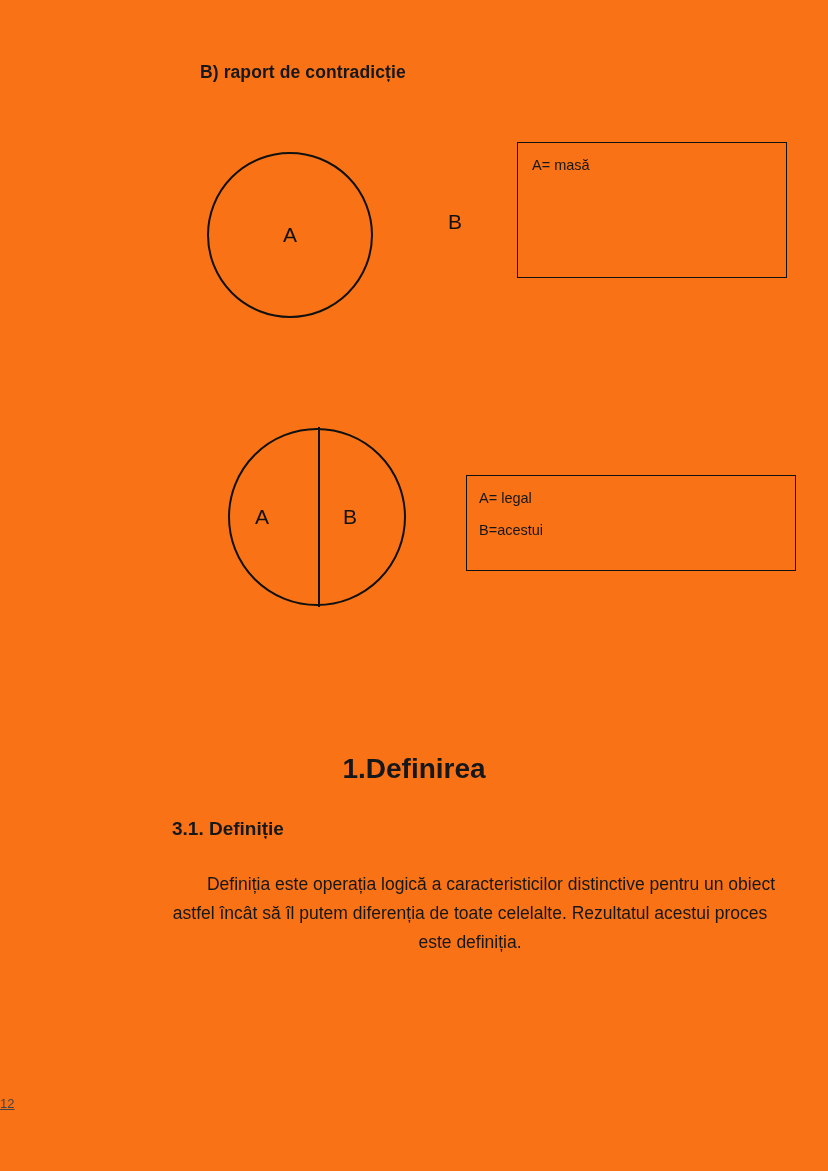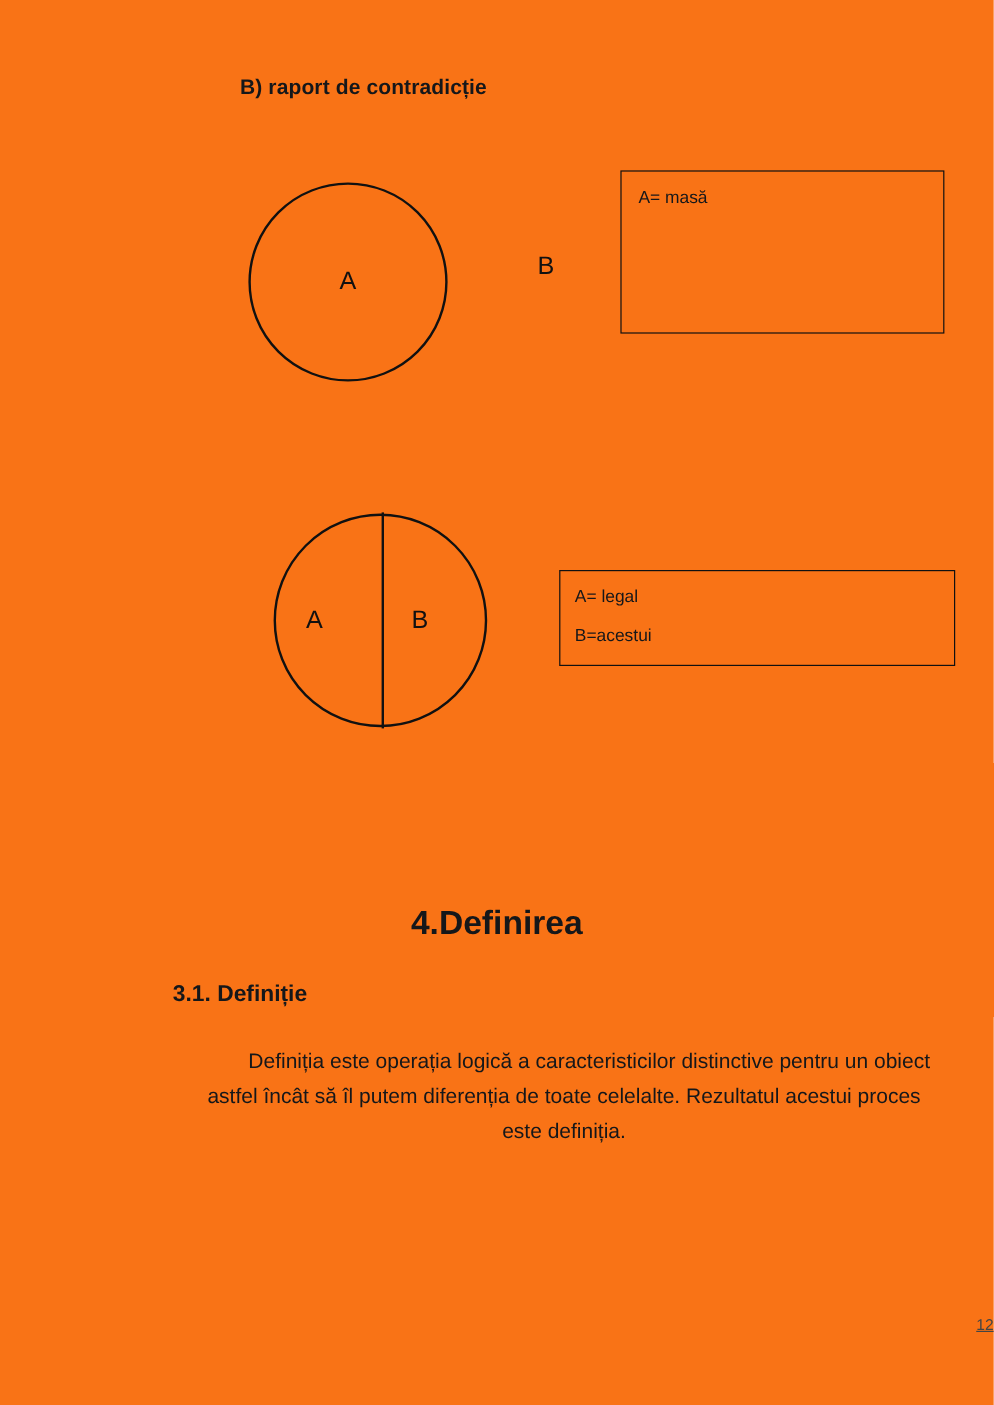--- a/index.html
+++ b/index.html
@@ -118,21 +118,21 @@
     font-size: 21px;
     color: #111;
   }
 
   
   .legend2 {
     position: absolute;
     left: 466px;
     top: 475px;
     width: 330px;
-    height: 80px;
+    height: 96px;
     box-sizing: border-box;
     border: 1.6px solid #111;
     padding: 14px 0 0 12px;
   }
   .legend2 .line {
     font-size: 14.5px;
     color: #15171a;
     margin-bottom: 16px;
     white-space: nowrap;
   }
@@ -144,21 +144,21 @@
     top: 753px;
     width: 828px;
     text-align: center;
     font-size: 28px;
     font-weight: bold;
     color: #15171a;
   }
 
   .subheading {
     position: absolute;
-    left: 144px;
+    left: 172px;
     top: 818px;
     font-size: 19px;
     font-weight: bold;
     color: #15171a;
   }
 
   .body-text {
     position: absolute;
     left: 160px;
     top: 870px;
@@ -168,21 +168,21 @@
     color: #15171a;
     text-indent: 42px;
     text-align: center;
   }
 
   .page-number {
     position: absolute;
     left: 0;
     top: 1096px;
     width: 828px;
-    text-align: right;
+    text-align: left;
     font-size: 13px;
     color: #444;
     text-decoration: underline;
   }
 </style>
 </head>
 <body>
 
 <div class="page">
 
@@ -199,21 +199,21 @@
   <div class="circle2"></div>
   <div class="circle2-divider"></div>
   <div class="circle2-a">A</div>
   <div class="circle2-b">B</div>
 
   <div class="legend2">
     <div class="line">A= legal</div>
     <div class="line">B=acestui</div>
   </div>
 
-  <div class="chapter-title">4.Definirea</div>
+  <div class="chapter-title">1.Definirea</div>
 
   <div class="subheading">3.1. Definiție</div>
 
   <div class="body-text">Definiția este operația logică a caracteristicilor distinctive pentru un obiect astfel încât să îl putem diferenția de toate celelalte. Rezultatul acestui proces este definiția.</div>
 
   <div class="page-number">12</div>
 
 </div>
 
 </body></html>

